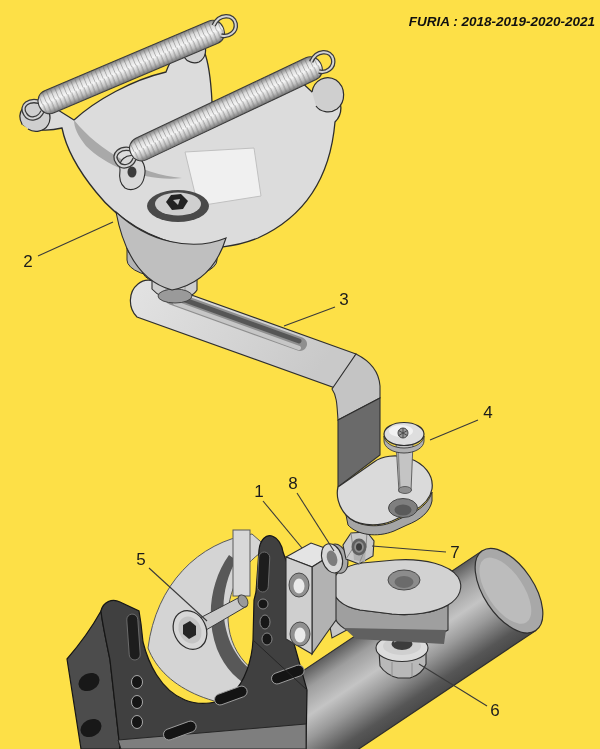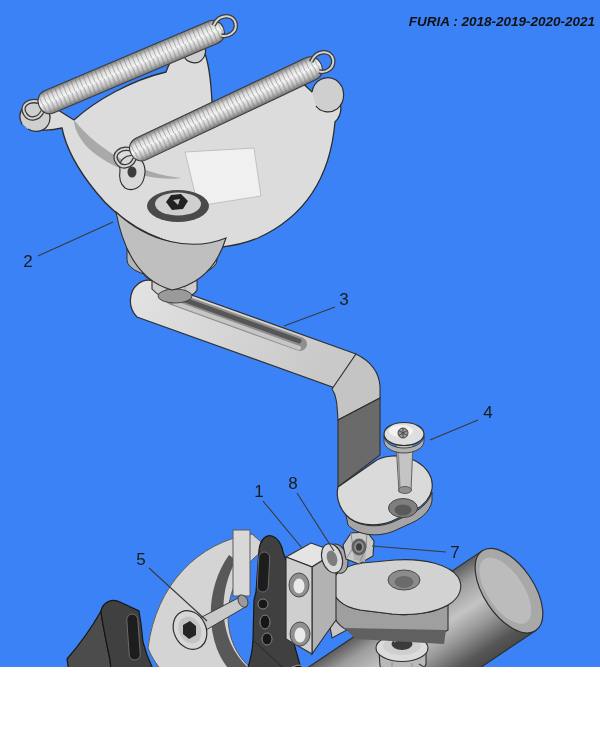--- a/index.html
+++ b/index.html
@@ -1,16 +1,16 @@
 <!DOCTYPE html>
 <html><head>
 <meta charset="utf-8">
 <style>
   html,body{margin:0;padding:0;background:#fff;}
-  .stage{position:relative;width:600px;height:667px;background:#3b82f6;overflow:hidden;
+  .stage{position:relative;width:600px;height:749px;background:#fde047;overflow:hidden;
          font-family:"Liberation Sans", sans-serif;}
   svg{display:block;}
   text{font-family:"Liberation Sans", sans-serif;}
   .callout{font-size:17px;fill:#1c1c1c;}
   .title{font-size:13.5px;font-weight:bold;font-style:italic;fill:#111;}
 </style>
 </head>
 <body>
 
 <div class="stage">

